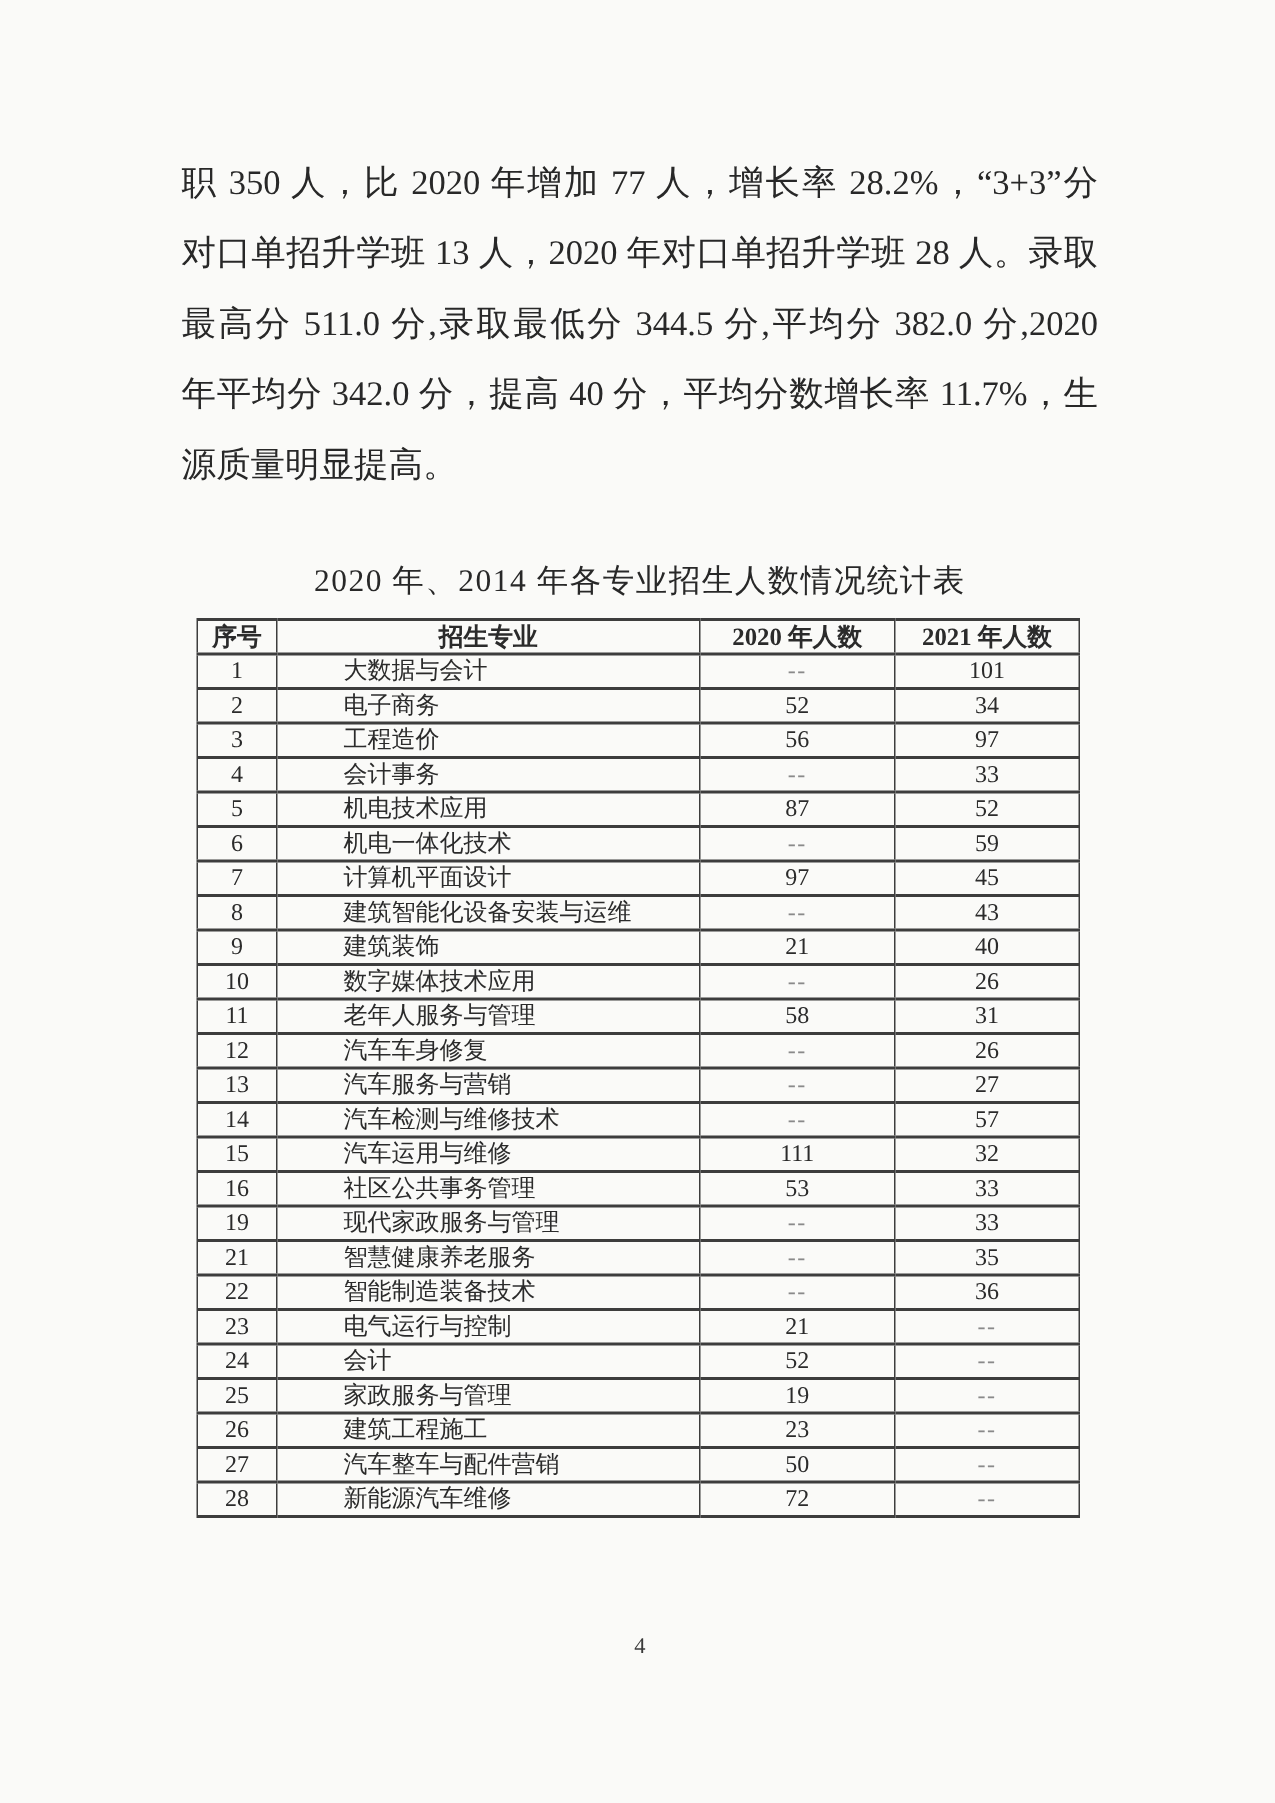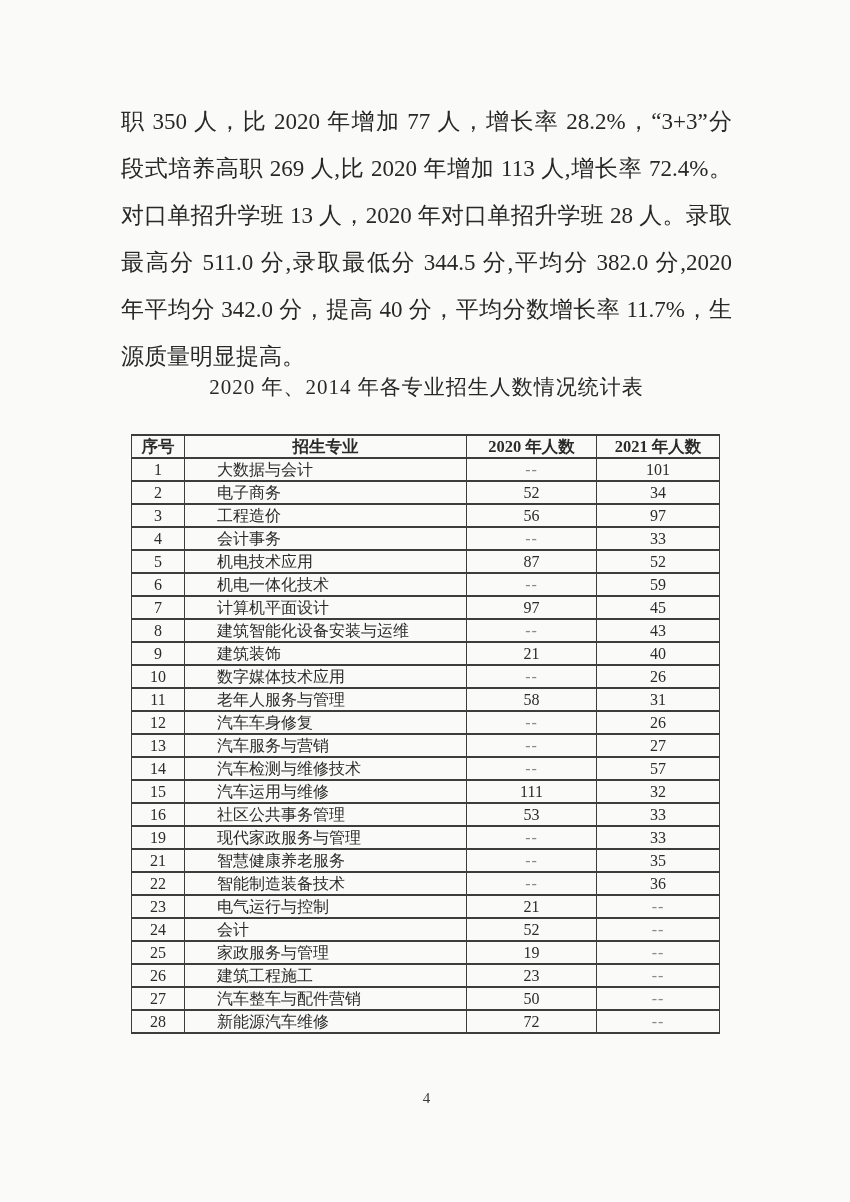--- a/index.html
+++ b/index.html
@@ -24,49 +24,48 @@
 
   
   .table-title {
     position:absolute; top:373px; left:121px; width:611px;
     text-align:center; font-size:21px; line-height:28px;
     letter-spacing:1px;
   }
 
   
   table.stats {
-    position:absolute; left:131px; top:434px; width:588px;
+    position:absolute; left:131px; top:412px; width:588px;
     border-collapse:collapse; table-layout:fixed;
     font-size:16px; color:#2b2b2b;
   }
   table.stats th, table.stats td {
     border:1px solid #3d3d3d;
     border-top-width:2px; border-bottom-width:2px;
     height:21px; line-height:21px;
     padding:0; text-align:center;
     overflow:hidden; white-space:nowrap;
   }
   table.stats th { font-weight:bold; font-size:16.5px; }
-  table.stats td.major { text-align:left; padding-left:32px; }
+  table.stats td.major { text-align:left; padding-left:44px; }
   table.stats td.muted { color:#8a8a8a; letter-spacing:1px; }
 
   
   .page-num {
     position:absolute; top:1090px; left:121px; width:611px;
     text-align:center; font-size:15px; color:#3a3a3a;
   }
 </style>
 </head>
 <body>
 
 <div class="page">
 
   <div class="paragraph">
     <div class="pline">职 350 人，比 2020 年增加 77 人，增长率 28.2%，“3+3”分</div>
-    <div class="pline">段式培养高职 269 人,比 2020 年增加 113 人,增长率 72.4%。</div>
     <div class="pline">对口单招升学班 13 人，2020 年对口单招升学班 28 人。录取</div>
     <div class="pline">最高分 511.0 分,录取最低分 344.5 分,平均分 382.0 分,2020</div>
     <div class="pline">年平均分 342.0 分，提高 40 分，平均分数增长率 11.7%，生</div>
     <div class="pline last">源质量明显提高。</div>
   </div>
 
   <div class="table-title">2020 年、2014 年各专业招生人数情况统计表</div>
 
   <table class="stats">
     <colgroup>

